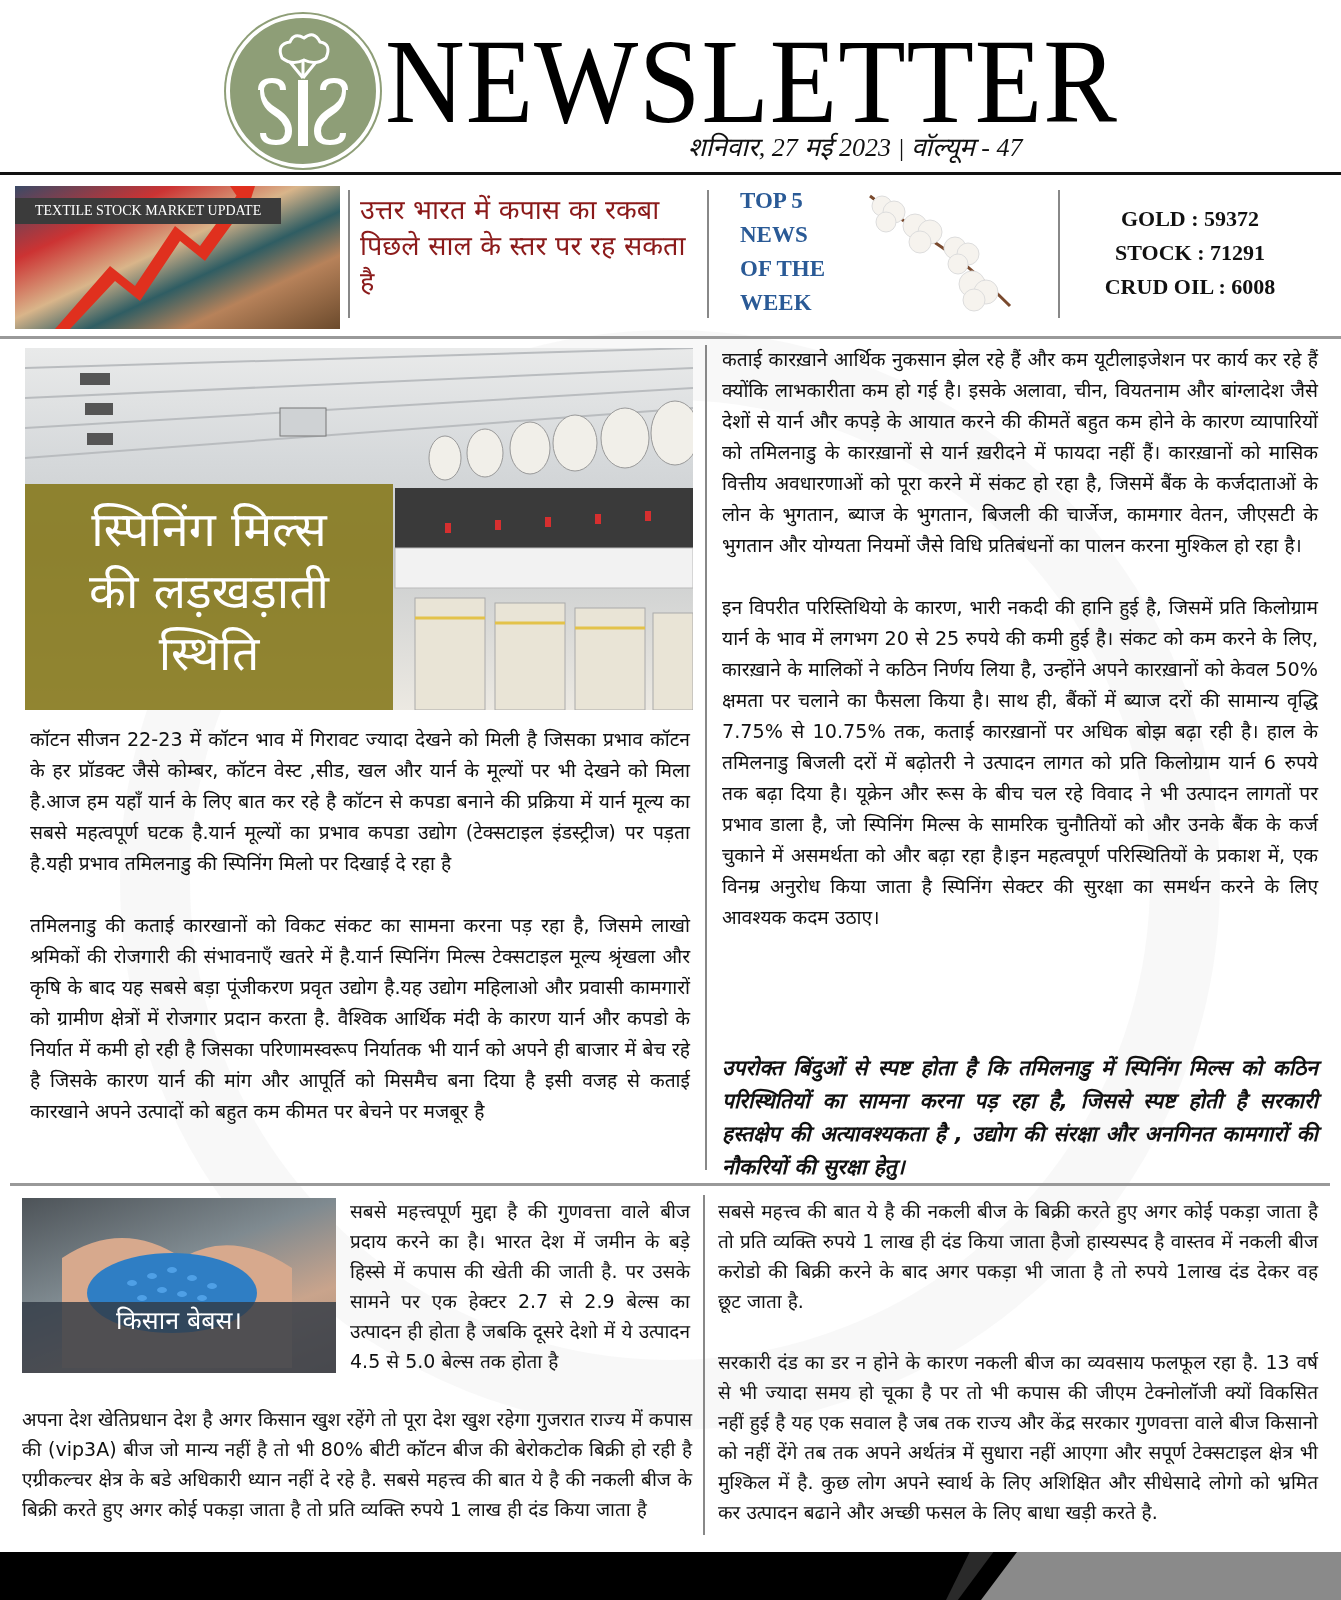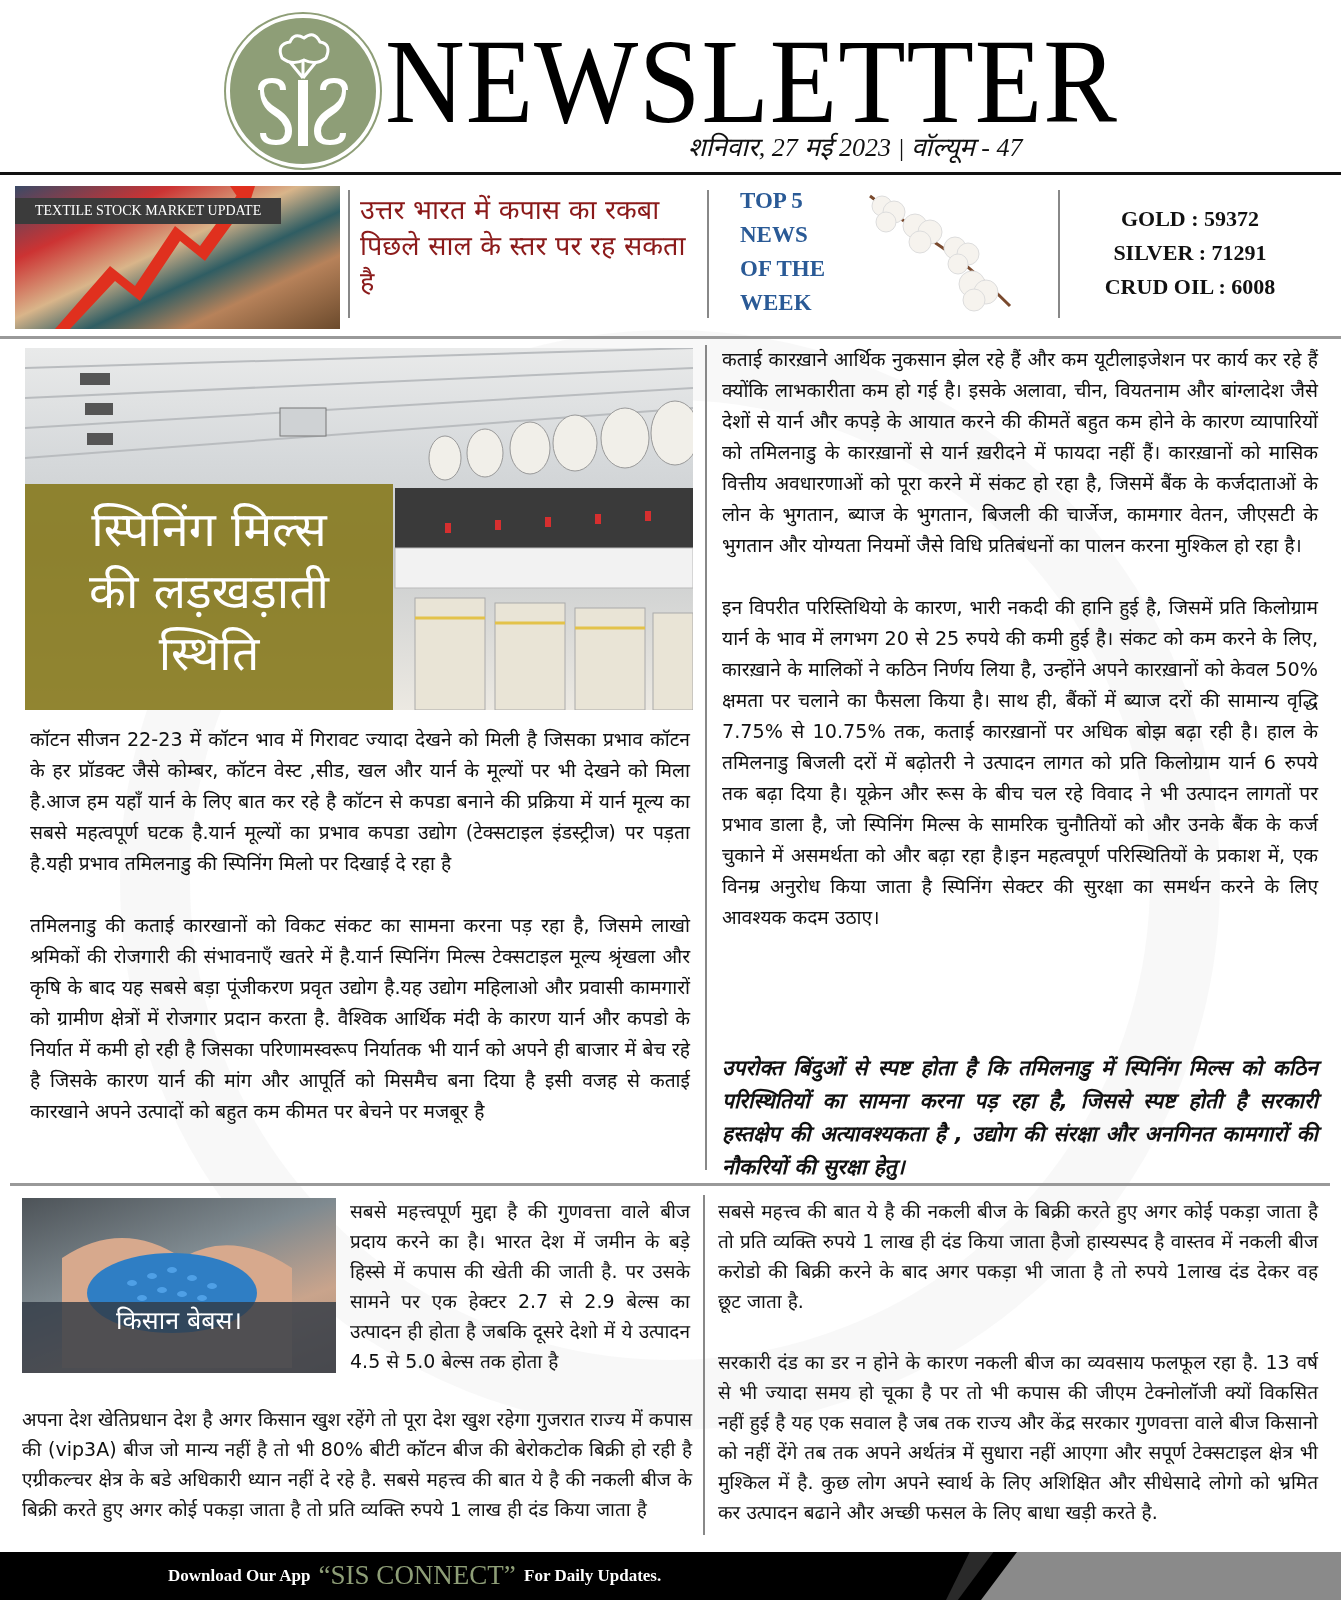--- a/index.html
+++ b/index.html
@@ -126,21 +126,21 @@
         <circle cx="108" cy="68" r="11"></circle>
         <circle cx="98" cy="78" r="10"></circle>
       <circle cx="112" cy="98" r="13"></circle>
         <circle cx="126" cy="106" r="12"></circle>
         <circle cx="114" cy="114" r="11"></circle>
     </g>
   </svg>
   <div class="vline" style="left:1058px; top:14px; height:128px;"></div>
   <div class="prices">
     <div><span>GOLD</span> : <span>59372</span></div>
-    <div><span>SILVER</span> : <span>71291</span></div>
+    <div><span>STOCK</span> : <span>71291</span></div>
     <div><span>CRUD OIL</span> : <span>6008</span></div>
   </div>
 </div>
 <div class="rule-mid"></div>
 
 <div class="mill-img">
   <svg width="668" height="362" viewBox="0 0 668 362">
     <g stroke="#b9bcbf" stroke-width="2">
       <line x1="0" y1="20" x2="668" y2="0"></line>
         <line x1="0" y1="50" x2="668" y2="20"></line>
@@ -234,19 +234,14 @@
 <div class="vline" style="left:703px; top:1195px; height:340px;"></div>
 
 <div class="body-text col-right2">
   <p>सबसे महत्त्व की बात ये है की नकली बीज के बिक्री करते हुए अगर कोई पकड़ा जाता है तो प्रति व्यक्ति रुपये 1 लाख ही दंड किया जाता हैजो हास्यस्पद है वास्तव में नकली बीज करोडो की बिक्री करने के बाद अगर पकड़ा भी जाता है तो रुपये 1लाख दंड देकर वह छूट जाता है.</p>
   <p> सरकारी दंड  का डर न होने के कारण नकली बीज का व्यवसाय फलफूल रहा है. 13 वर्ष से भी ज्यादा समय हो चूका है पर तो भी कपास की जीएम टेक्नोलॉजी क्यों विकसित नहीं हुई है यह एक सवाल है जब तक राज्य और केंद्र सरकार गुणवत्ता वाले बीज किसानो को नहीं देंगे तब तक अपने अर्थतंत्र में सुधारा नहीं आएगा और सपूर्ण टेक्सटाइल क्षेत्र भी मुश्किल में  है. कुछ लोग अपने स्वार्थ के लिए अशिक्षित और सीधेसादे लोगो को भ्रमित कर उत्पादन बढाने और अच्छी फसल के लिए बाधा खड़ी करते है.</p>
 </div>
 
 <div class="footer">
   <div class="grey2"></div>
   <div class="grey"></div>
-  <div class="msg">
-    <span>Download Our App</span>
-    <span class="app">“SIS CONNECT”</span>
-    <span>For Daily Updates.</span>
-  </div>
   <div class="btn">CLICK HERE</div>
 </div>
 
 </body></html>

